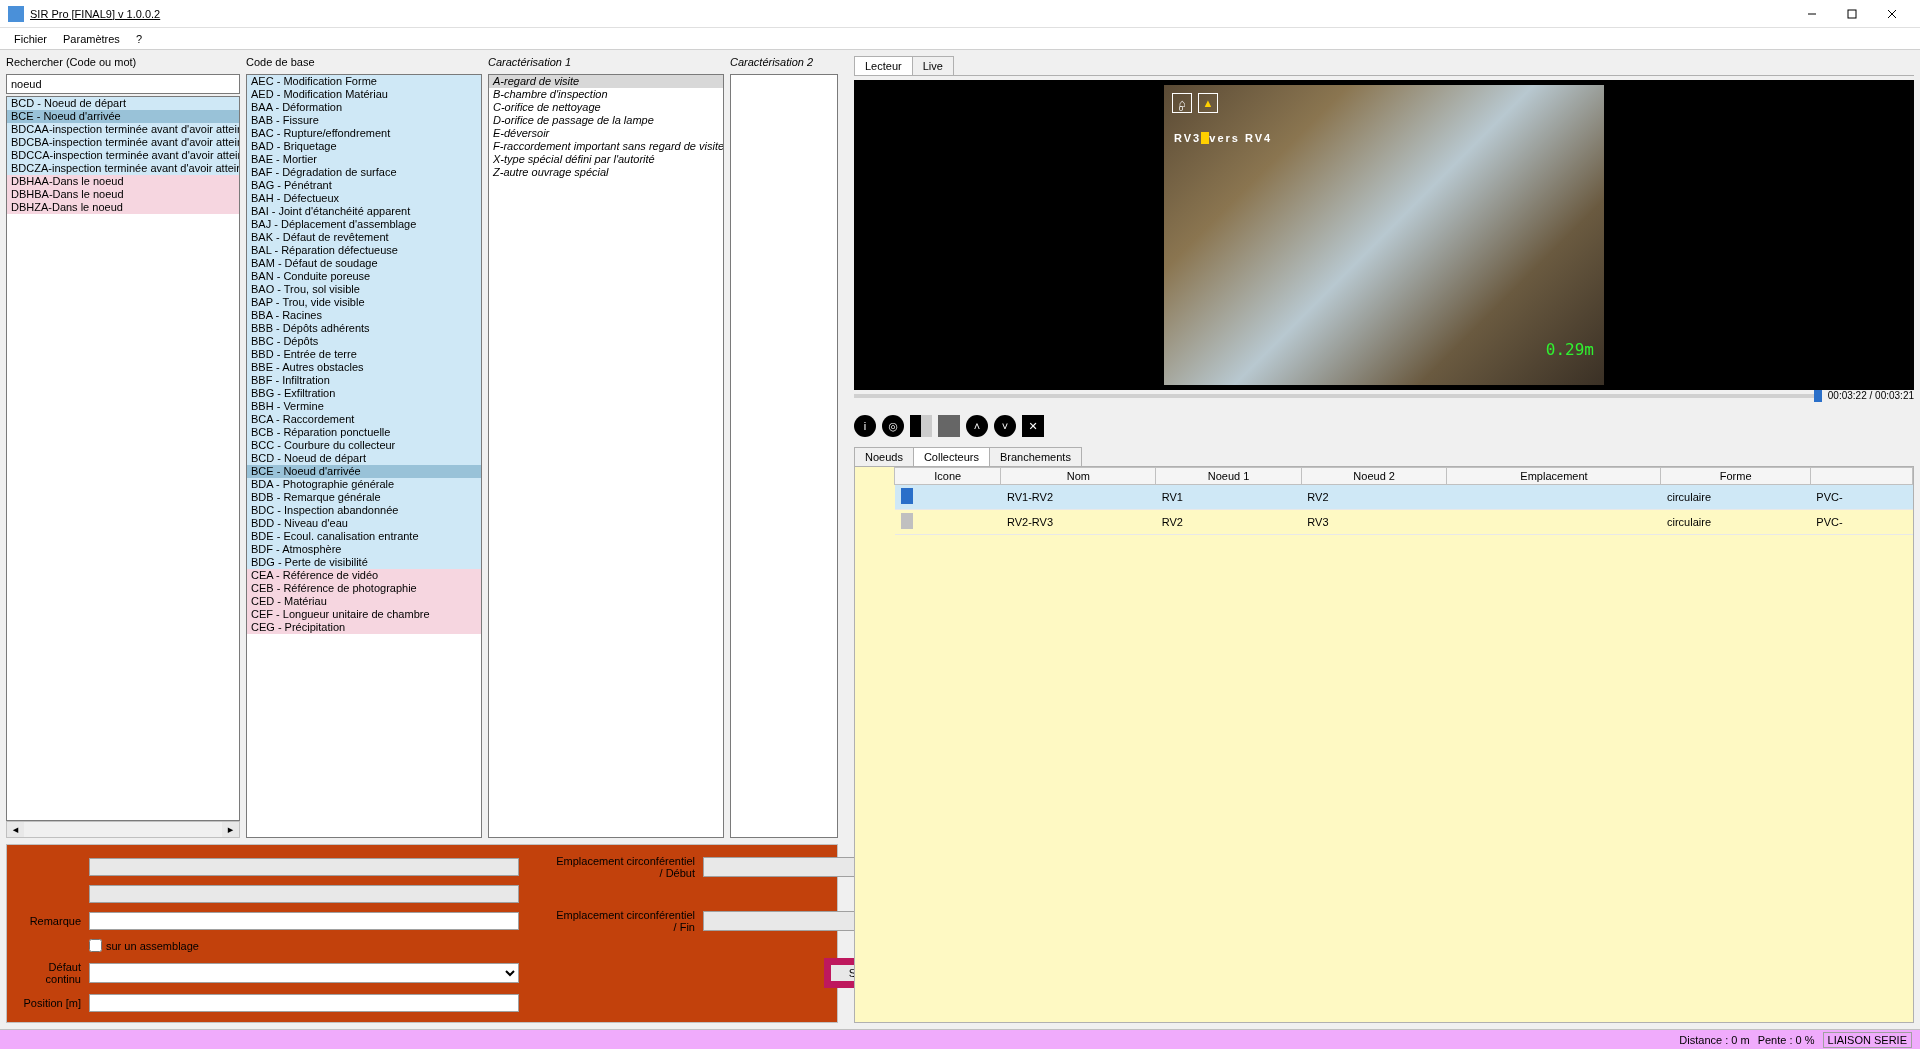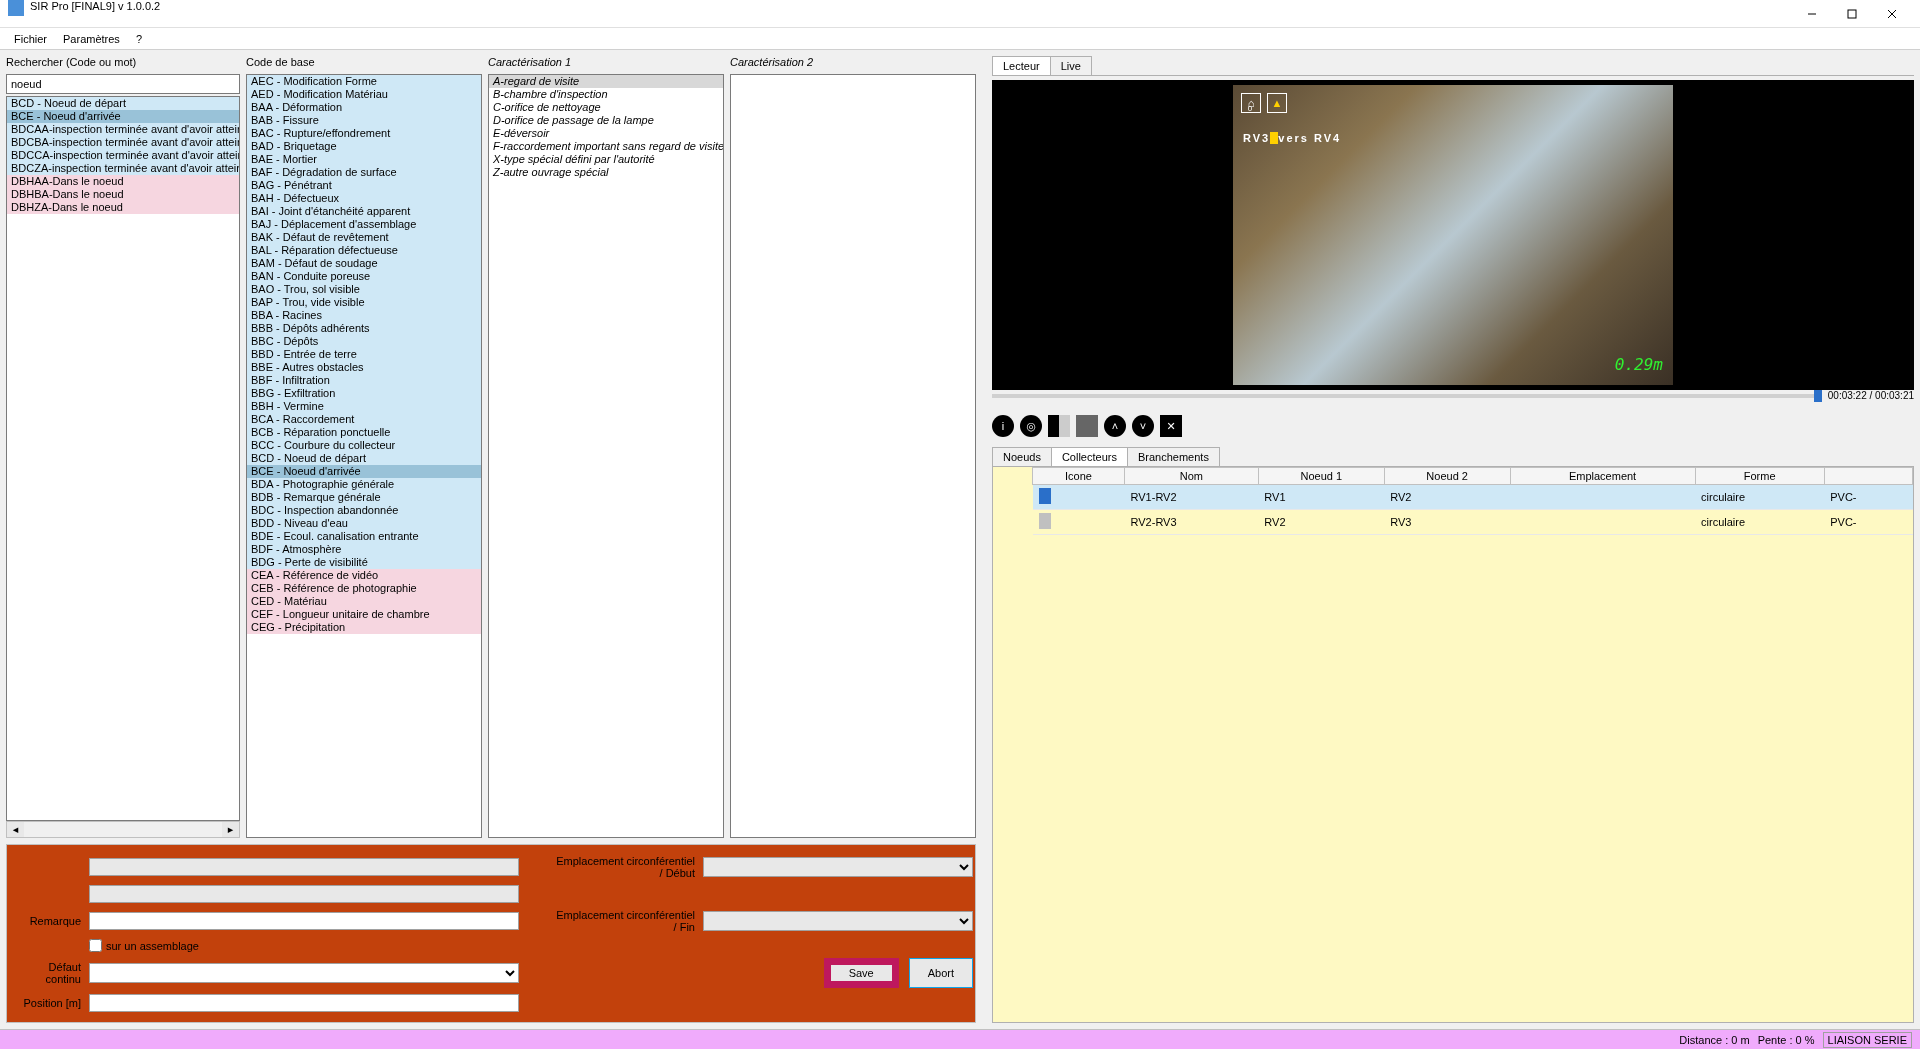--- a/index.html
+++ b/index.html
@@ -1,25 +1,25 @@
 <!DOCTYPE html>
 <html><head>
 <meta charset="utf-8">
 <style>
 * { box-sizing: border-box; margin: 0; padding: 0; font-family: "Segoe UI", Tahoma, sans-serif; font-size: 11px; }
 body { background: #f0f0f0; width: 1920px; height: 1049px; overflow: hidden; display: flex; flex-direction: column; }
-.titlebar { background: #fff; height: 28px; display: flex; align-items: flex-start; padding: 0 8px; border-bottom: 1px solid #e0e0e0; }
+.titlebar { background: #fff; height: 28px; display: flex; align-items: center; padding: 0 8px; border-bottom: 1px solid #e0e0e0; text-decoration: underline; }
 .titlebar .icon { width: 16px; height: 16px; background: #4a90d9; margin-right: 6px; }
 .titlebar .title { flex: 1; color: #000; }
 .titlebar .winbtn { width: 40px; height: 28px; display: flex; align-items: center; justify-content: center; cursor: pointer; }
 .titlebar .winbtn svg { width: 10px; height: 10px; stroke: #000; fill: none; stroke-width: 1; }
 .menubar { background: #fff; height: 22px; display: flex; align-items: center; padding: 0 6px; border-bottom: 1px solid #d0d0d0; }
 .menubar .menuitem { padding: 2px 8px; cursor: pointer; }
 .main { flex: 1; display: flex; padding: 6px; gap: 6px; overflow: hidden; }
-.left-pane { width: 970px; display: flex; flex-direction: column; gap: 0; }
+.left-pane { width: 832px; display: flex; flex-direction: column; gap: 0; }
 .right-pane { flex: 1; display: flex; flex-direction: column; padding-left: 10px; }
 .columns { display: flex; gap: 6px; flex: 1; overflow: hidden; }
 .col { display: flex; flex-direction: column; }
 .col-label { height: 16px; margin-bottom: 2px; color: #000; }
 .search-col { width: 234px; }
 .search-col input[type=text] { width: 100%; border: 1px solid #7a7a7a; padding: 2px 4px; background: #fff; height: 20px; }
 .listbox { border: 1px solid #7a7a7a; background: #fff; flex: 1; overflow-y: auto; overflow-x: hidden; position: relative; }
 .search-col .listbox { margin-top: 2px; }
 .list-item { padding: 0 4px; height: 13px; line-height: 13px; white-space: nowrap; overflow: hidden; cursor: default; }
 .bg-blue { background: #cfe8f6; }
@@ -43,21 +43,21 @@
 .btn.primary { border: 7px solid #be185d; }
 .tabs { display: flex; border-bottom: 1px solid #b0b0b0; }
 .tab { padding: 3px 10px; border: 1px solid #b0b0b0; border-bottom: none; background: #f0f0f0; cursor: pointer; margin-right: -1px; }
 .tab.active { background: #fff; }
 .video-area { background: #000; margin-top: 4px; height: 310px; display: flex; align-items: center; justify-content: center; position: relative; }
 .video-frame { width: 440px; height: 300px; background: linear-gradient(135deg, #5a4a35 0%, #8a7550 25%, #b8c8d0 50%, #6a5a40 75%, #3a3025 100%); position: relative; }
 .video-overlay-top { position: absolute; top: 8px; left: 8px; display: flex; gap: 6px; align-items: center; }
 .video-overlay-top .vicon { width: 20px; height: 20px; border: 1px solid #fff; display:flex; align-items:center; justify-content:center; }
 .video-text { position:absolute; top:40px; left:10px; font-family: monospace; font-size: 18px; font-weight: bold; color:#fff; letter-spacing: 2px; }
 .video-text .y { background:#ffd000; color:#ffd000; }
-.video-dist { position:absolute; bottom:11px; right:10px; font-family: monospace; font-size:16px; font-style:italic; color:#30f030; }
+.video-dist { position:absolute; bottom:26px; right:10px; font-family: monospace; font-size:16px; color:#30f030; }
 .timeline { display:flex; align-items:center; gap:6px; }
 .timeline-track { flex:1; height:4px; background:#d0d0d0; position:relative; }
 .timeline-thumb { position:absolute; right:0; top:-4px; width:8px; height:12px; background:#2a6fc9; }
 .time-label { font-size:10px;}
 .iconbar { display:flex; gap:6px; margin-top:14px; }
 .iconbar .circ { width:22px; height:22px; border-radius:50%; background:#000; display:flex; align-items:center; justify-content:center; cursor:pointer; }
 .iconbar .sq { width:22px; height:22px; background:#666; cursor:pointer; }
 .iconbar .sq.split { background: linear-gradient(90deg,#000 50%,#ccc 50%); }
 .iconbar .sq.x { background:#000; color:#fff; display:flex;align-items:center;justify-content:center;}
 .lower-tabs { margin-top: 10px; }

